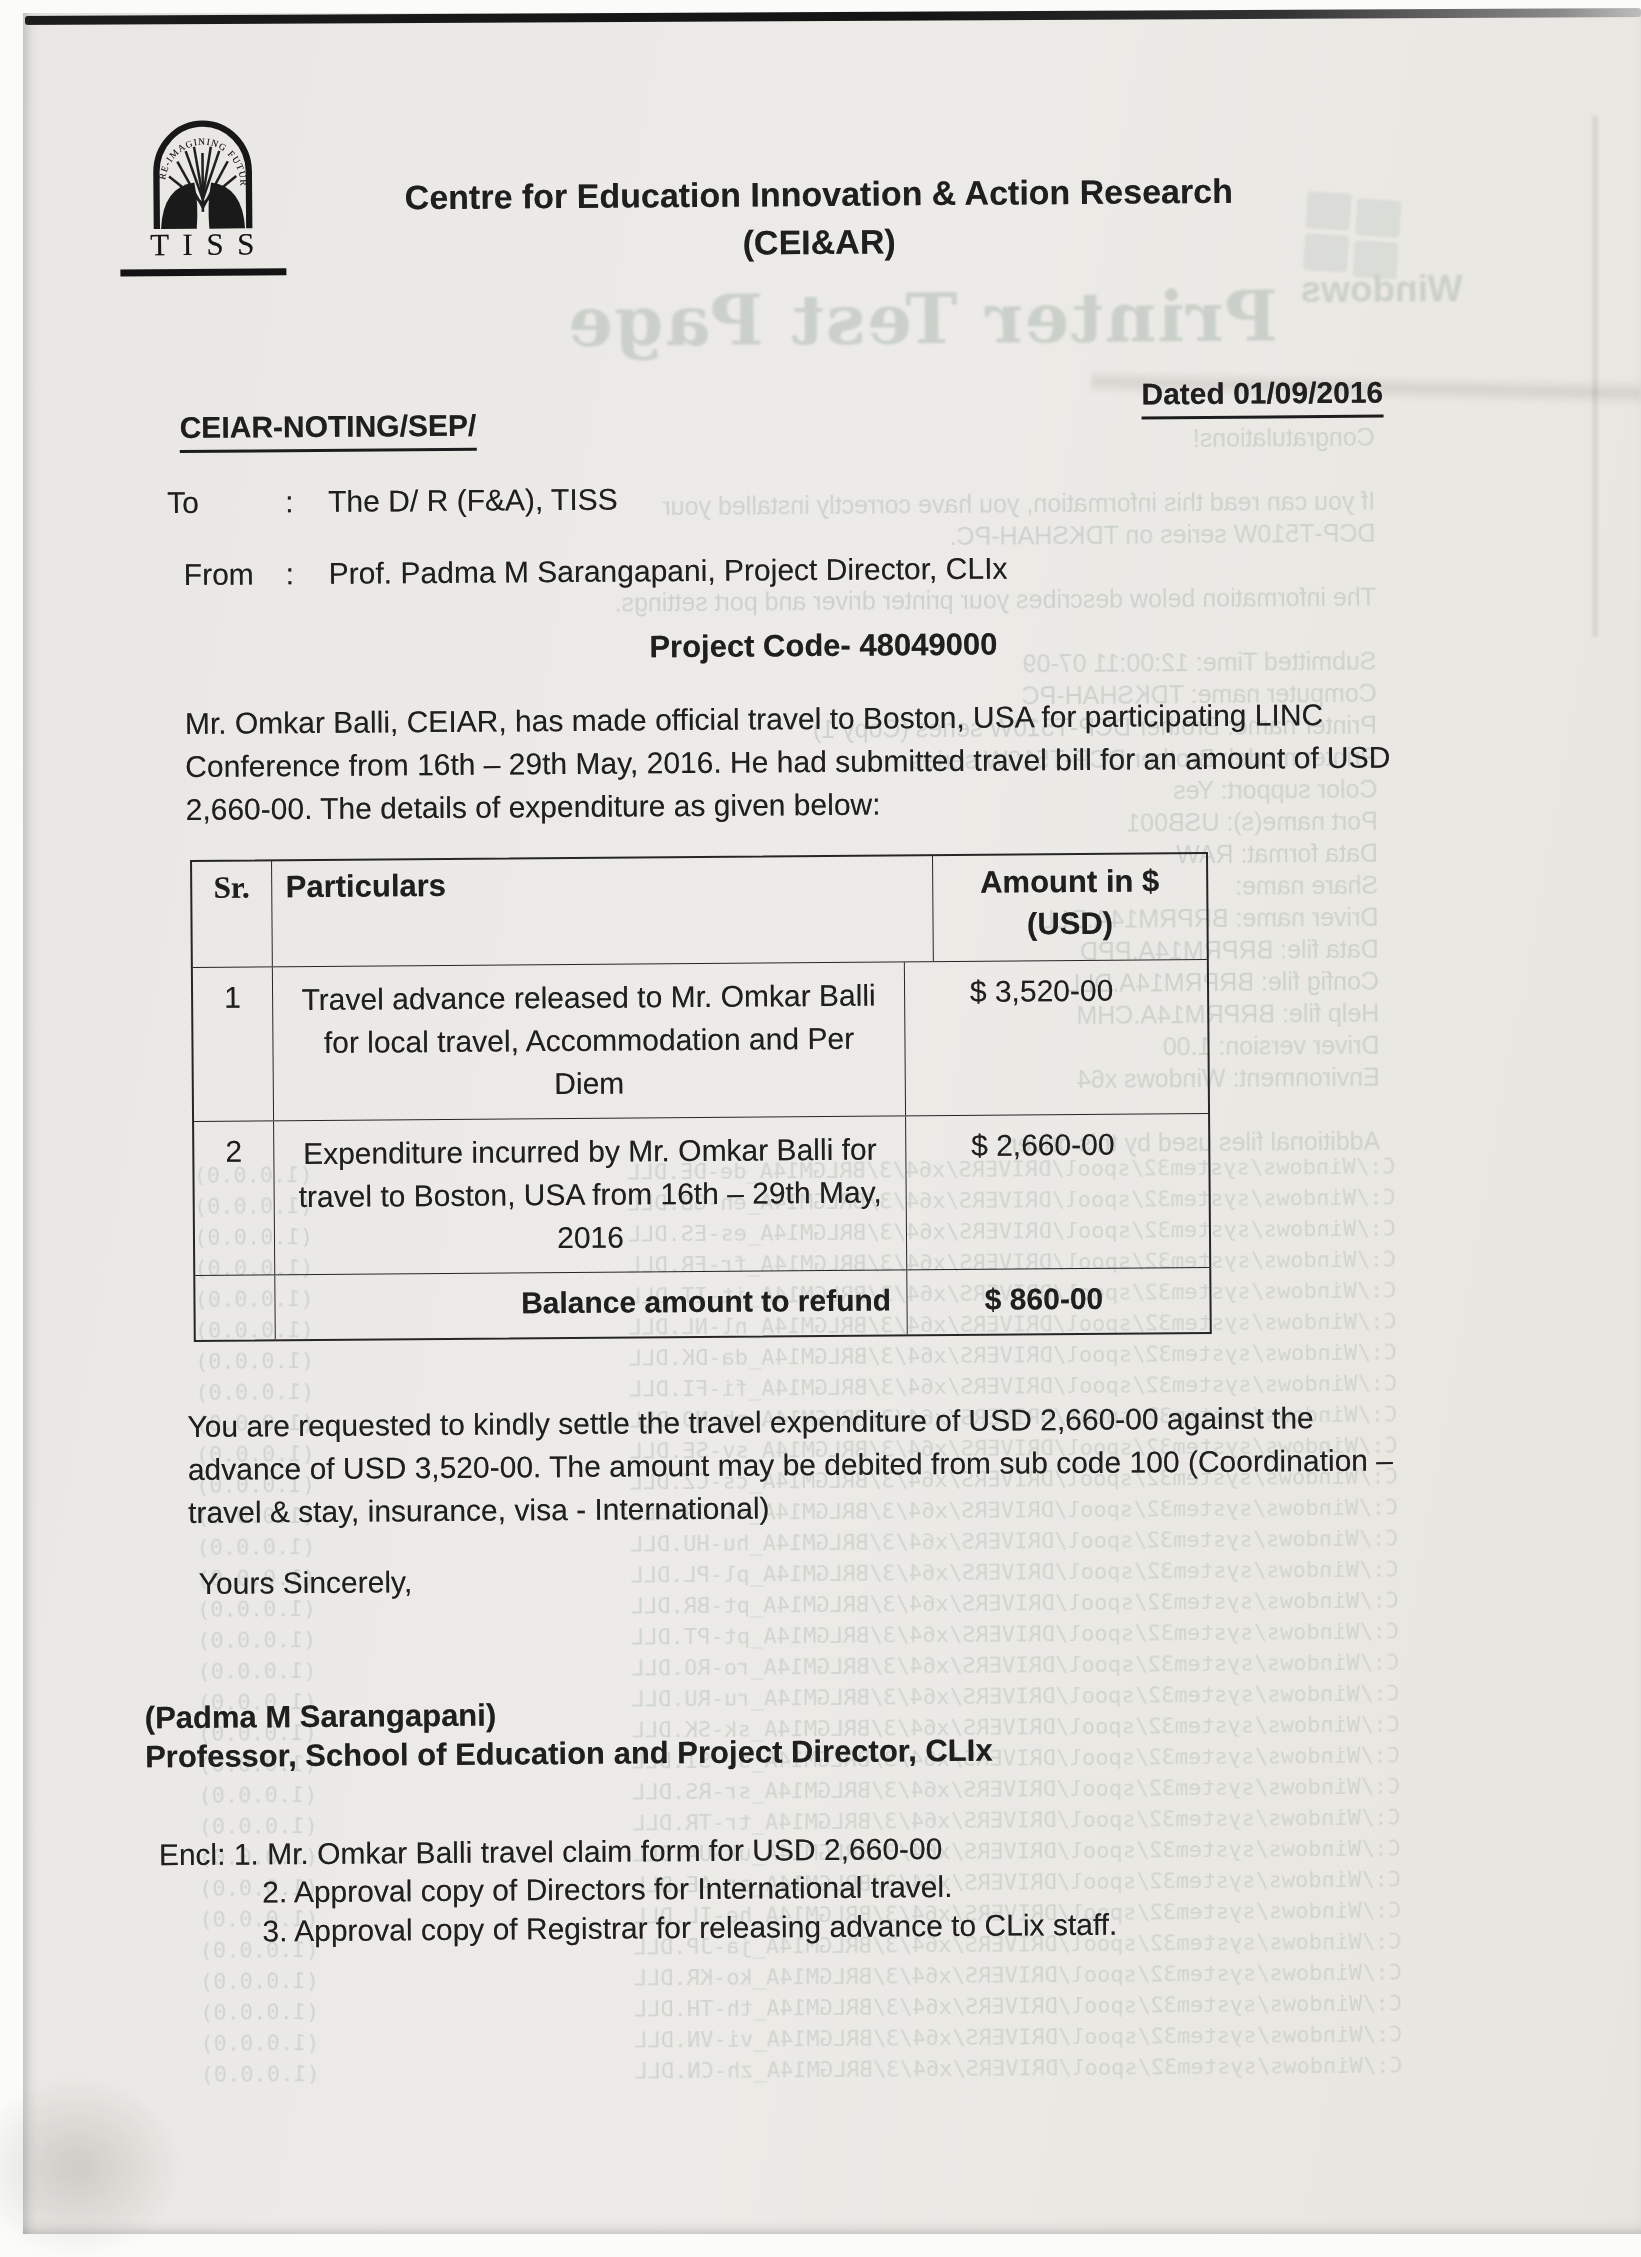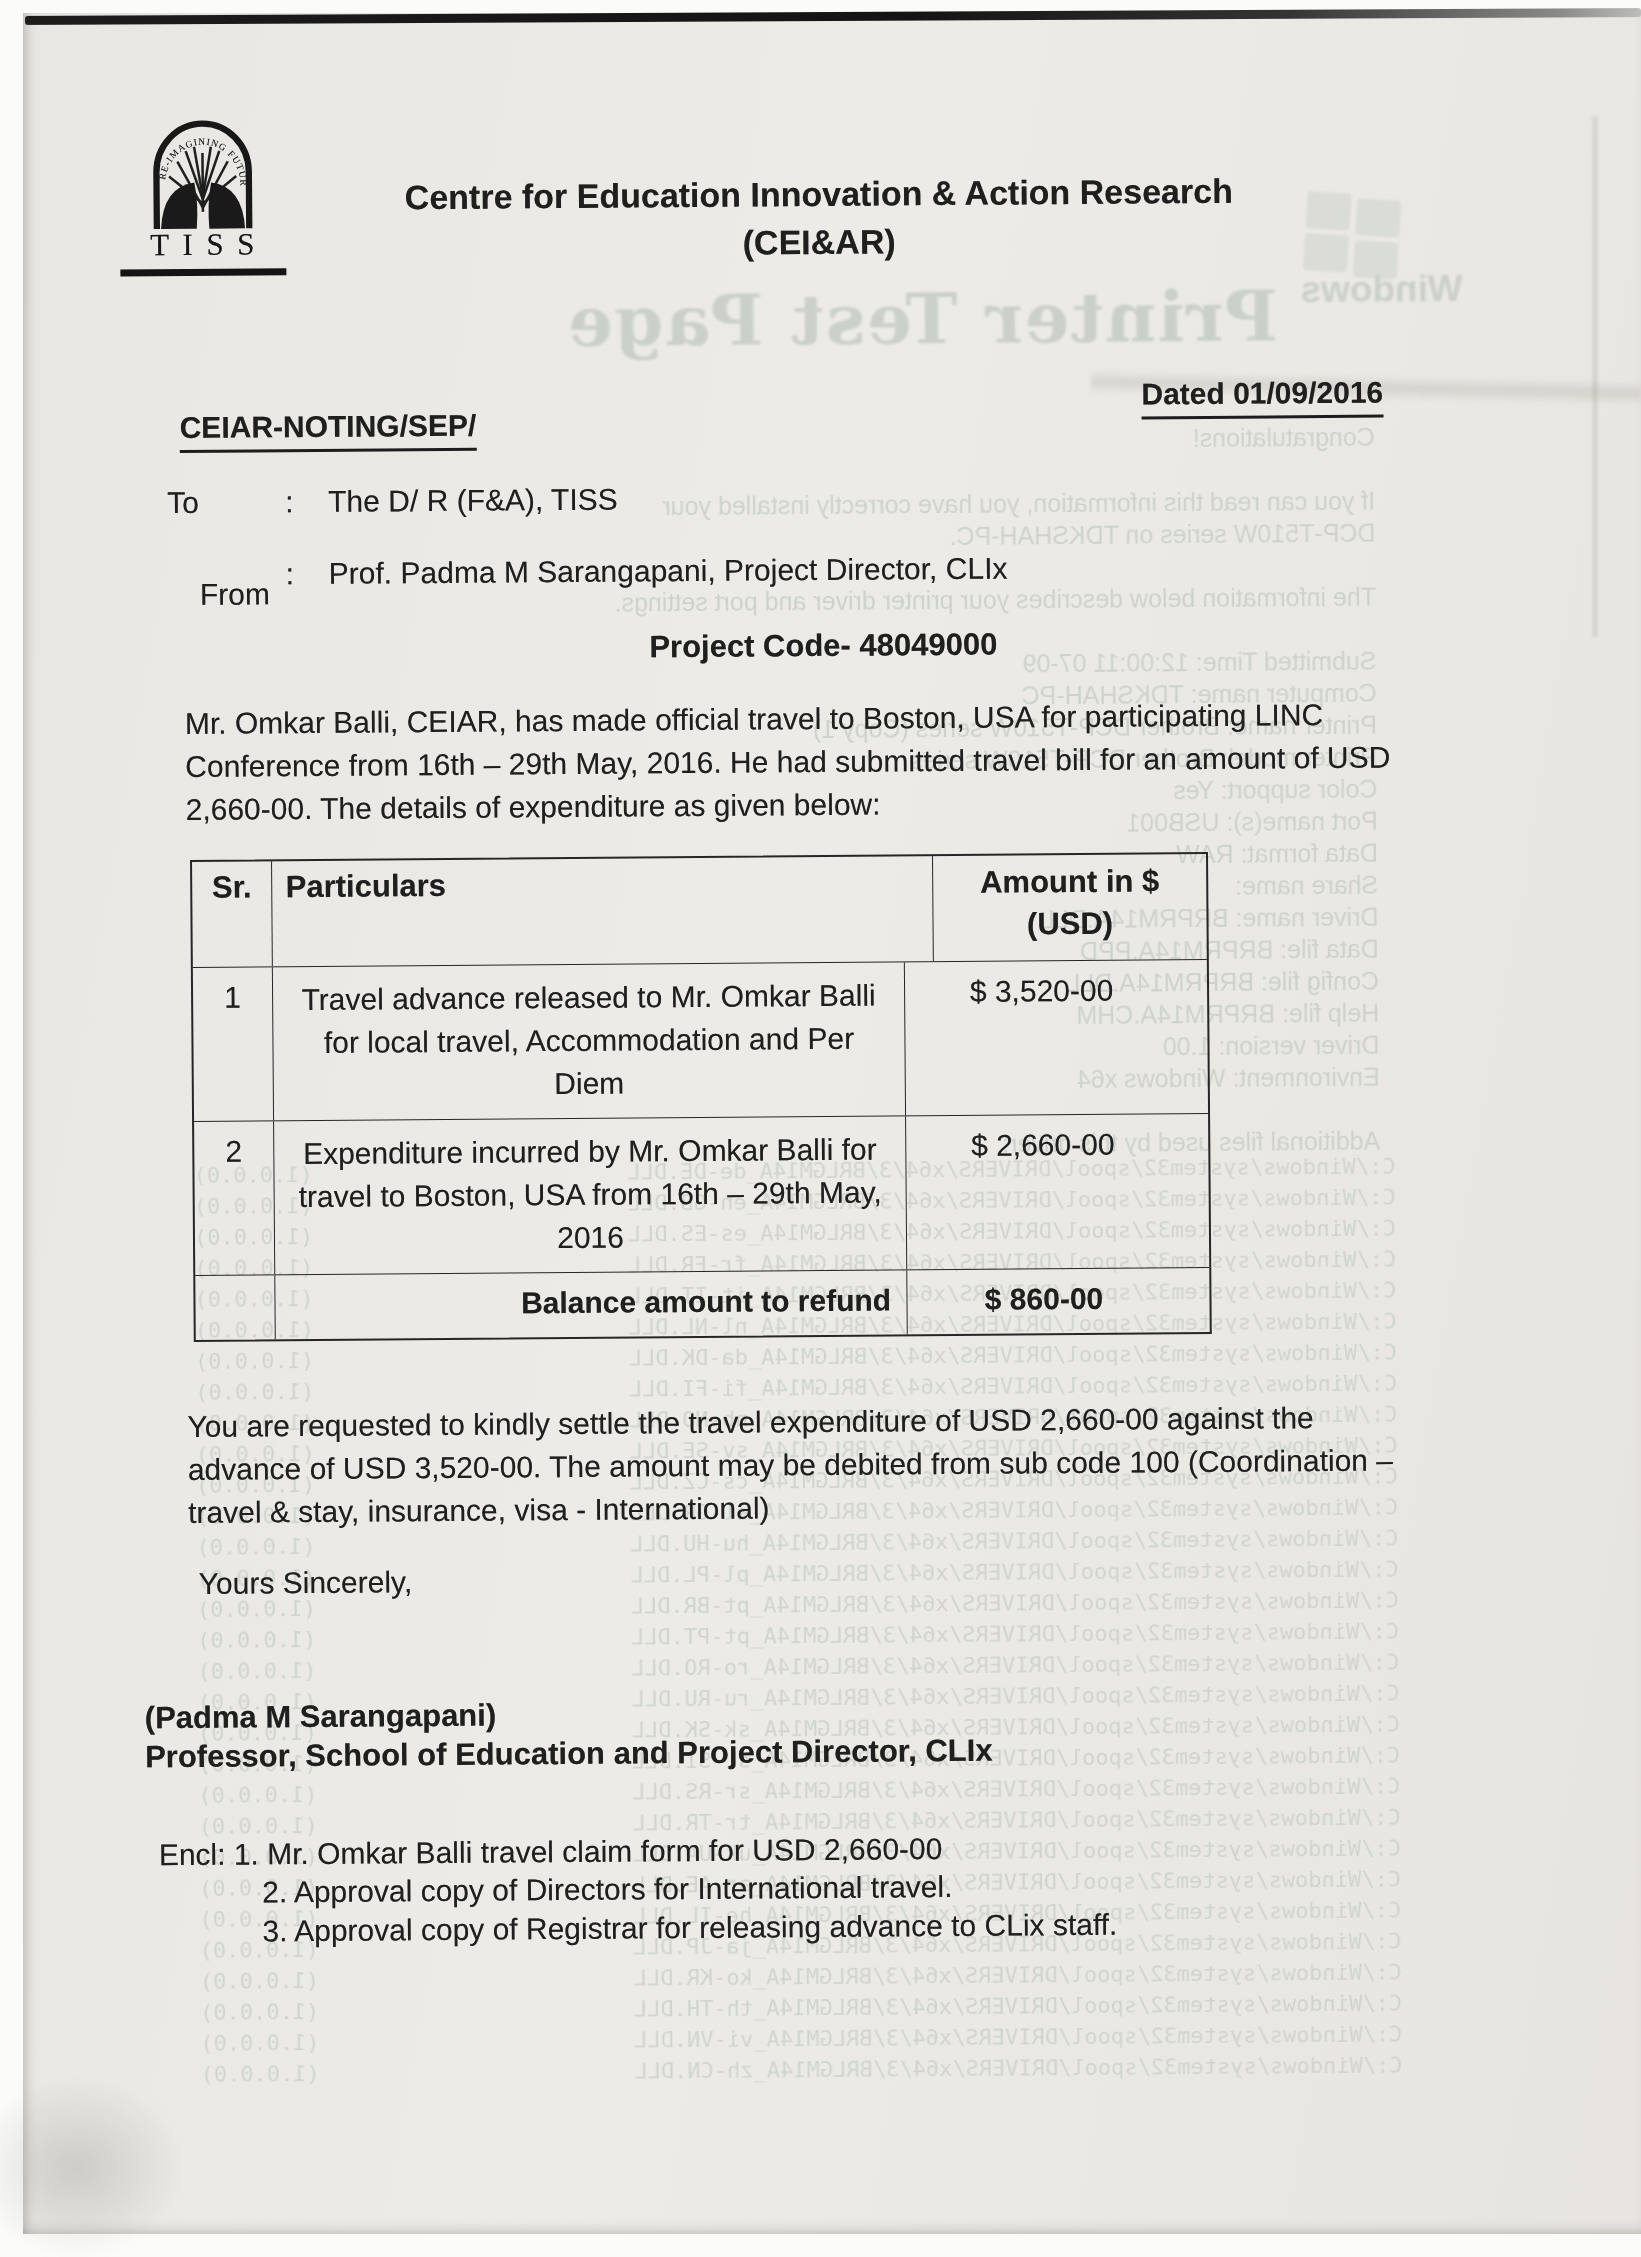--- a/index.html
+++ b/index.html
@@ -66,21 +66,21 @@
 
   .title-block{left:319px;top:170px;width:1014px;text-align:center;font-weight:bold;font-size:34px;line-height:48px;}
 
   .refno{left:185px;top:406px;font-weight:bold;font-size:30px;border-bottom:3.9px solid #1d1d1d;padding-bottom:4.8px;}
   .dated{left:1147px;top:380px;font-weight:bold;font-size:30px;border-bottom:3.9px solid #1d1d1d;padding-bottom:4.8px;}
 
   .fs-body{font-size:30px;}
   .to-label{left:172px;top:481px;}
   .to-sep{left:290px;top:481px;}
   .to-value{left:333px;top:481px;}
-  .from-label{left:204px;top:553px;margin-top:20px;}
+  .from-label{left:188px;top:553px;}
   .from-sep{left:290px;top:553px;}
   .from-value{left:333px;top:553px;}
 
   .pcode{left:489px;top:628px;width:676px;text-align:center;font-weight:bold;font-size:31px;}
 
   .para{line-height:43px;font-size:30px;}
   .intro{left:188px;top:697px;width:1294px;}
   .closing{left:185px;top:1400px;width:1294px;}
 
   
@@ -88,21 +88,21 @@
   .trow{display:flex;}
   .trow + .trow{border-top:1.9px solid #262626;}
   .c-sr{width:79px;border-right:1.9px solid #262626;text-align:center;}
   .c-part{flex:1;border-right:1.9px solid #262626;}
   .c-amt{width:273px;text-align:center;}
   .h-row{height:105px;}
   .r1{height:153px;}
   .r2{height:153px;}
   .r3{height:64px;}
   .h-row .c-sr,.h-row .c-part{font-weight:bold;font-size:31px;padding-top:7.7px;text-align:left;}
-  .h-row .c-sr{text-align:center;}
+  .h-row .c-sr{text-align:center;font-family:Liberation Serif, serif;}
   .h-row .c-part{padding-left:13.5px;}
   .h-amt{font-weight:bold;font-size:31px;line-height:42px;padding-top:5.8px;}
   .cell-lines{text-align:center;line-height:43px;font-size:30px;padding-top:10.6px;}
   .sr-num{font-size:30px;padding-top:12.6px;}
   .amt-val{font-size:30px;padding-top:12.6px;padding-right:29px;}
   .balance-label{font-weight:bold;font-size:30px;text-align:right;padding:12.6px 15.4px 0 0;}
   .balance-amt{font-weight:bold;padding-top:12.6px;}
 
   .sincerely{left:195px;top:1562px;font-size:30px;}
   .sig-name{left:140px;top:1695px;font-weight:bold;font-size:31px;}

